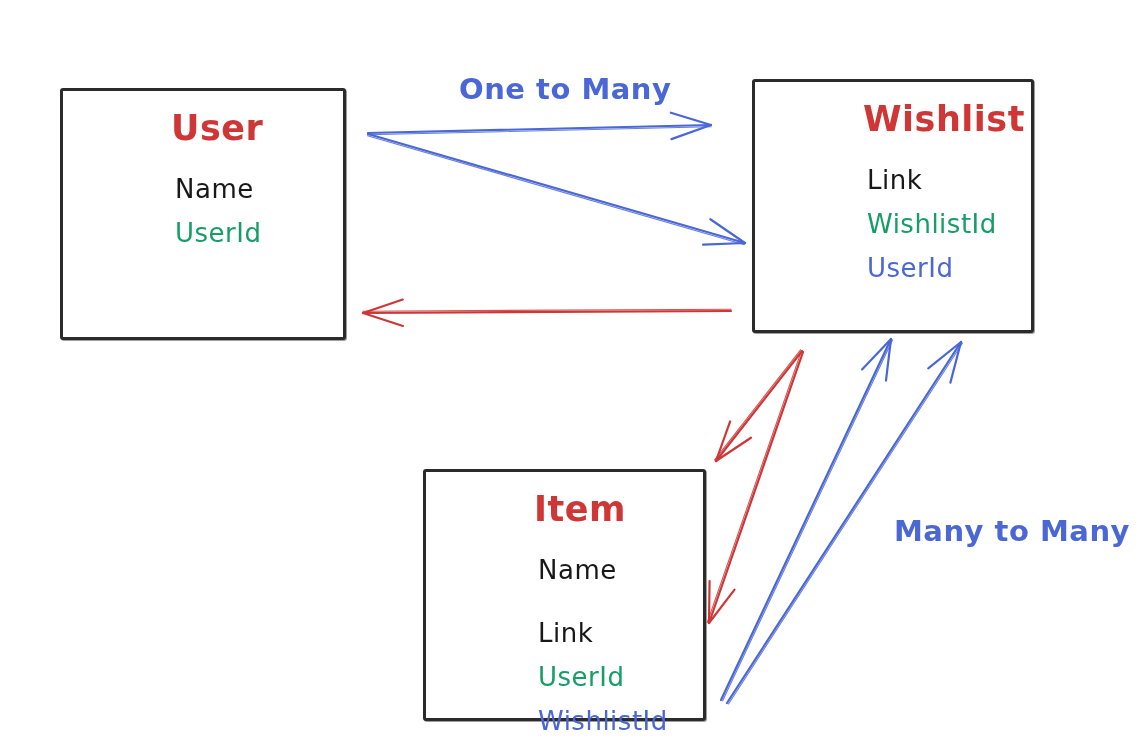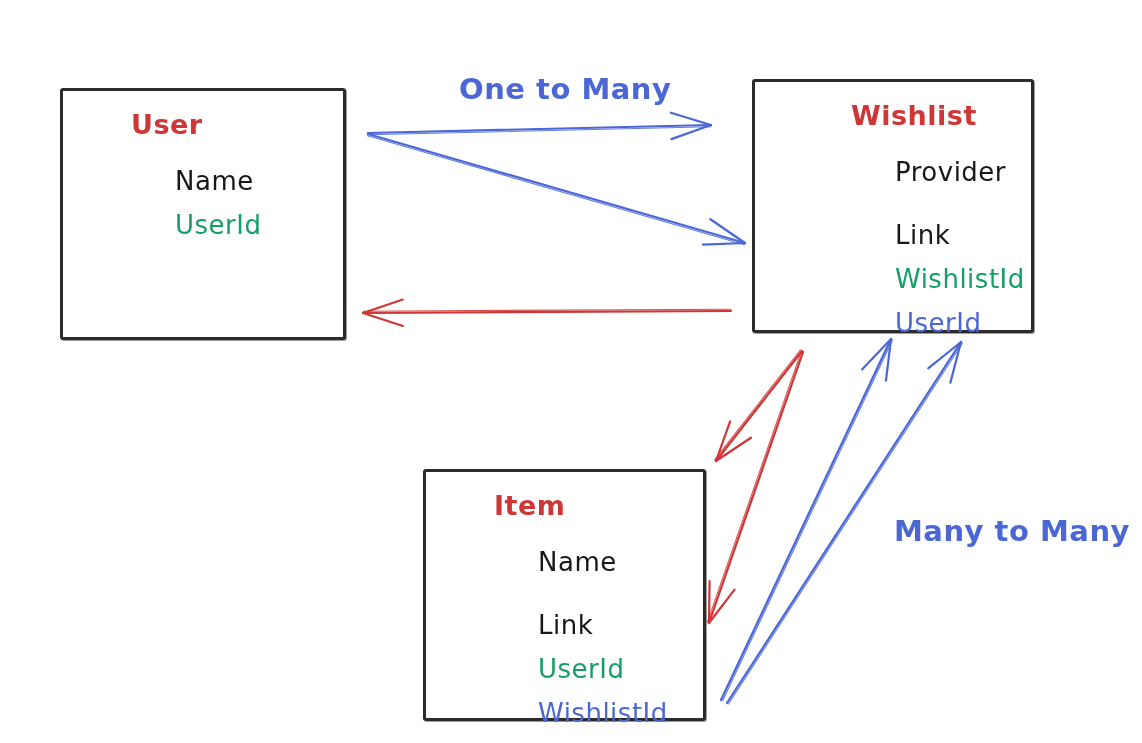--- a/index.html
+++ b/index.html
@@ -23,22 +23,22 @@
   }
   .entity {
     position: absolute;
     box-sizing: border-box;
     border: 3px solid #2b2b2b;
     border-radius: 3px;
     background: #ffffff;
     box-shadow: 1px 1px 0 rgba(43,43,43,0.45);
   }
   .entity-title {
-    margin: 20px 0 0 68px;
-    font-size: 27px;
+    margin: 20px 0 0 108px;
+    font-size: 35px;
     line-height: 1;
     font-weight: 600;
     letter-spacing: 0.5px;
     white-space: nowrap;
   }
   .fields {
     margin: 18px 0 0 112px;
   }
   .field {
     height: 38px;
@@ -113,24 +113,23 @@
     </svg>
 
   <div class="entity" id="entity-user" style="left: 60px; top: 88px; width: 286px; height: 252px; border-color: rgb(43, 43, 43);">
     <div class="entity-title" style="color: rgb(207, 54, 54);">User</div>
     <div class="fields">
       <div class="field" style="color: rgb(24, 24, 24);">Name</div>
       <div class="field gap" style="color: rgb(22, 158, 102);">UserId</div>
     </div>
   </div>
 
-  <div class="entity" id="entity-wishlist" style="left: 752px; top: 79px; width: 282px; height: 254px; border-color: rgb(43, 43, 43); padding-left: 28px;">
+  <div class="entity" id="entity-wishlist" style="left: 752px; top: 79px; width: 282px; height: 254px; border-color: rgb(43, 43, 43);">
     <div class="entity-title" style="color: rgb(207, 54, 54);">Wishlist</div>
     <div class="fields">
-      <div class="field" style="color: rgb(24, 24, 24);">Provider</div>
       <div class="field" style="color: rgb(24, 24, 24);">Link</div>
       <div class="field gap" style="color: rgb(22, 158, 102);">WishlistId</div>
       <div class="field gap" style="color: rgb(74, 103, 213);">UserId</div>
     </div>
   </div>
 
   <div class="entity" id="entity-item" style="left: 423px; top: 469px; width: 283px; height: 252px; border-color: rgb(43, 43, 43);">
     <div class="entity-title" style="color: rgb(207, 54, 54);">Item</div>
     <div class="fields">
       <div class="field" style="color: rgb(24, 24, 24);">Name</div>

